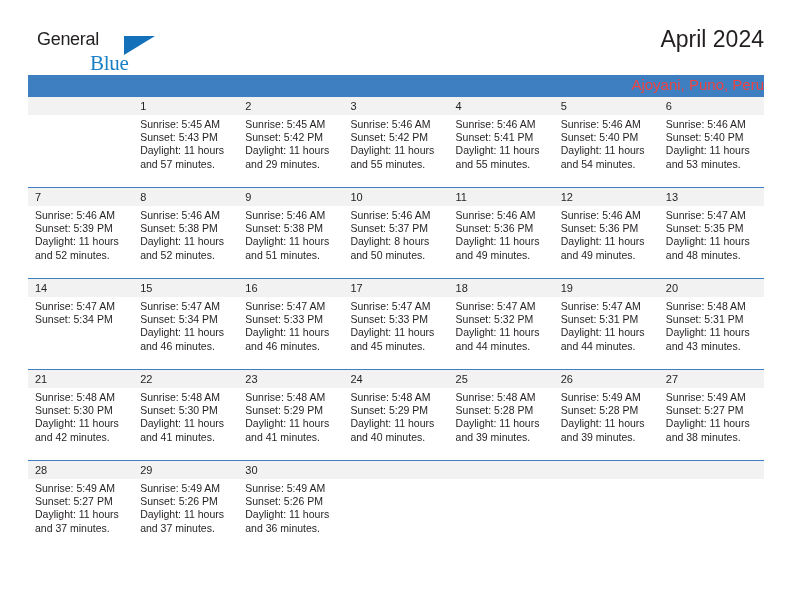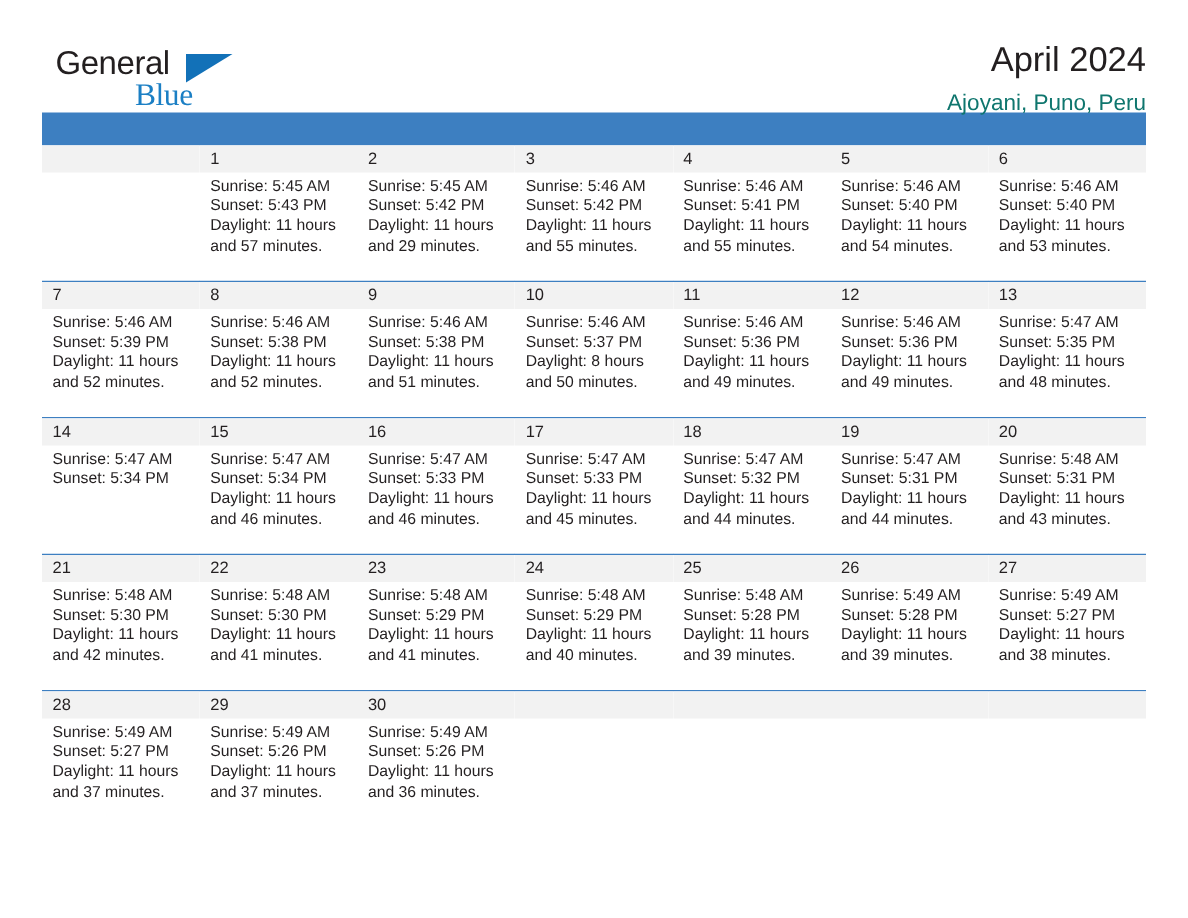--- a/index.html
+++ b/index.html
@@ -33,21 +33,21 @@
   }
   .brand {
     position: relative;
     width: 150px;
     height: 52px;
   }
   .brand-general {
     position: absolute;
     left: 9px;
     top: 2px;
-    font-size: 22px;
+    font-size: 18px;
     letter-spacing: -0.3px;
     color: #231f20;
     font-family: "Liberation Sans", sans-serif;
   }
   .brand-flag {
     position: absolute;
     left: 96px;
     top: 9px;
     width: 0;
     height: 0;
@@ -68,22 +68,22 @@
     padding-top: 0px;
   }
   .cal-title {
     font-size: 23px;
     color: #231f20;
     line-height: 1.05;
     font-weight: normal;
   }
   .cal-subtitle {
     font-size: 15px;
-    color: #0f766e;
-    margin-top: 9px;
+    color: #ef4444;
+    margin-top: 25px;
     font-weight: normal;
   }
 
   
   .calendar {
     width: 736px;
     margin-top: 1px;
   }
   .weekdays {
     display: flex;

